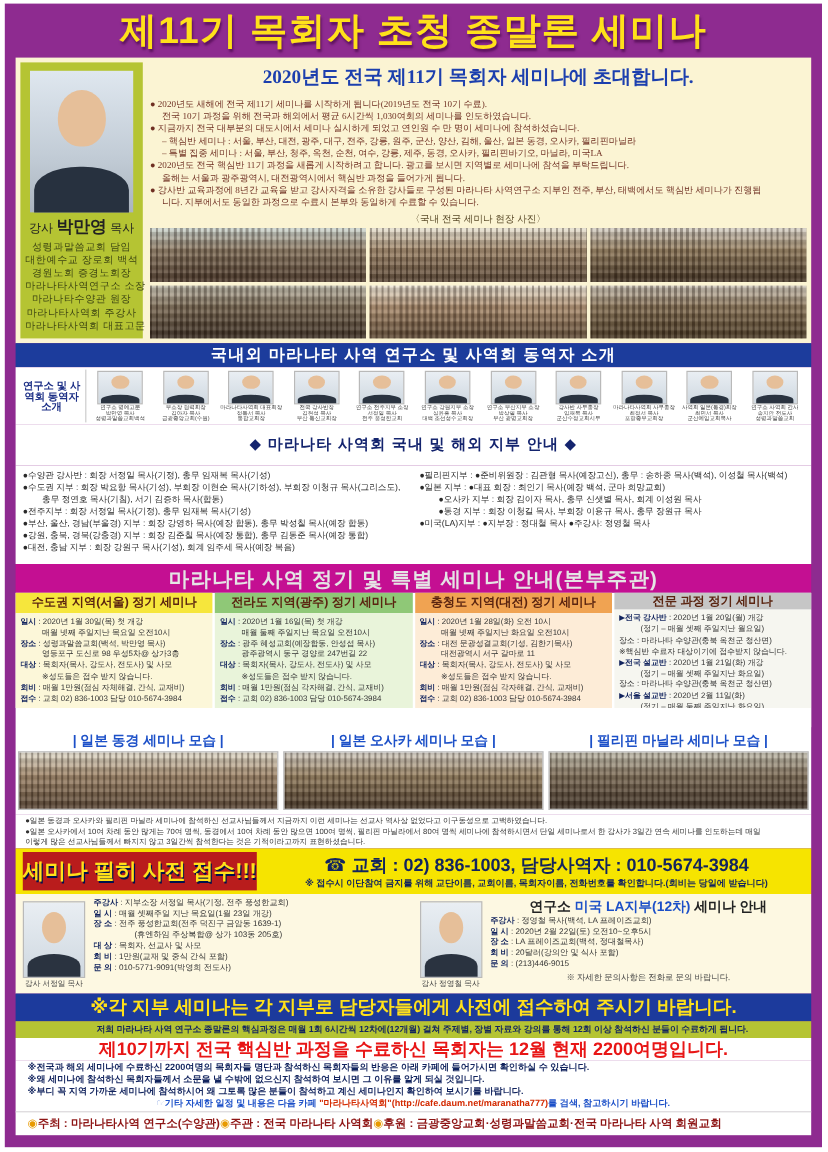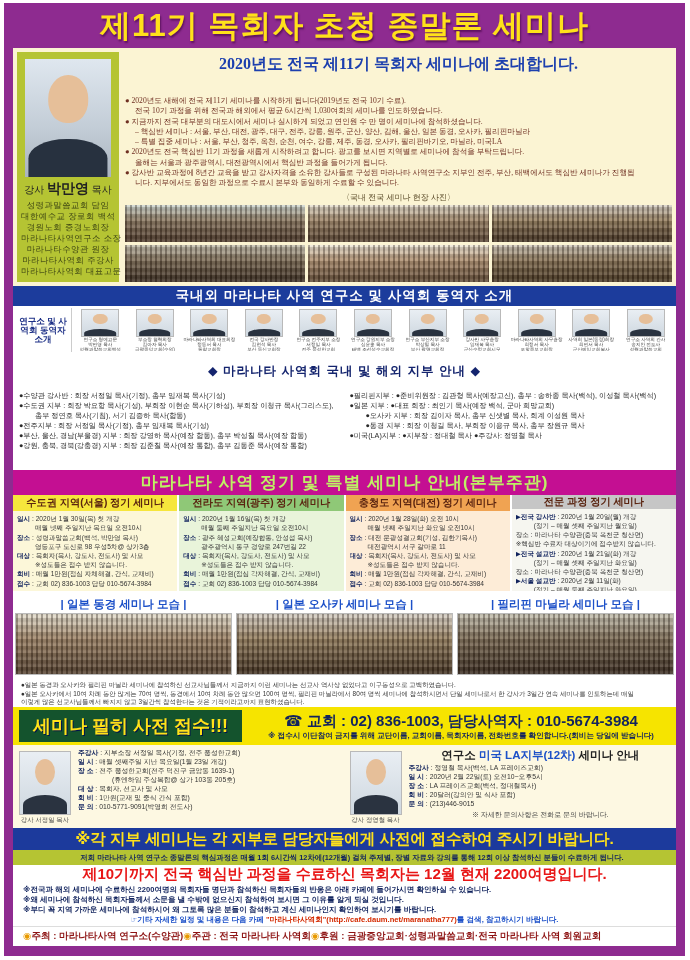--- a/index.html
+++ b/index.html
@@ -14,42 +14,42 @@
   .hero{height:250px;background:#fbf4d3;display:flex;padding:4px;box-sizing:border-box;gap:6px;}
   .speaker{width:102px;background:#b5c433;padding:5px 4px;box-sizing:border-box;text-align:center;}
   .speaker .photo{width:86px;height:118px;margin:2px auto 3px;background:linear-gradient(180deg,#dfe7ef 0%,#c2ccd6 60%,#aab4bf 100%);position:relative;overflow:hidden;}
   .speaker .photo::before{content:"";position:absolute;top:14%;left:50%;transform:translateX(-50%);width:46%;height:40%;border-radius:50% 50% 46% 46%;background:#e3b astonishing;}
   .speaker .photo::before{background:#e6bf99;}
   .speaker .photo::after{content:"";position:absolute;bottom:-2px;left:50%;transform:translateX(-50%);width:92%;height:34%;border-radius:48% 48% 0 0;background:#27313f;}
   .speaker .who{font-size:10px;color:#222;margin:1px 0 2px;white-space:nowrap;}
   .speaker .who b{font-size:14px;}
   .speaker .role{font-size:8.4px;color:#3c4412;line-height:11px;letter-spacing:.5px;white-space:nowrap;}
   .hero-right{flex:1;display:flex;flex-direction:column;min-width:0;}
-  .hero-title{color:#1c3fae;font-size:16px;font-weight:bold;text-align:center;margin:2px 0 21px;font-family:"Liberation Serif","DejaVu Serif",serif;}
+  .hero-title{color:#1c3fae;font-size:16px;font-weight:bold;text-align:center;margin:2px 0 7px;font-family:"Liberation Serif","DejaVu Serif",serif;}
   .bullets{color:#6f2f22;font-size:7.6px;line-height:10.3px;font-family:"Liberation Serif","DejaVu Serif",serif;}
   .bullets .ln{white-space:nowrap;overflow:hidden;}
   .bullets .ind{padding-left:10px;}
   .hero-cap{text-align:center;color:#5a4a28;font-size:8px;margin:3px 0 2px;}
   .hero-photos{flex:1;display:grid;grid-template-columns:1fr 1fr 1fr;grid-template-rows:1fr 1fr;gap:3px;}
   .crowd{background-image:
       repeating-linear-gradient(90deg,rgba(20,10,5,.30) 0 2px,rgba(255,255,255,.06) 2px 5px),
       repeating-linear-gradient(0deg,rgba(255,255,255,.10) 0 2px,rgba(0,0,0,.12) 4px 7px),
       linear-gradient(180deg,var(--a) 0%,var(--b) 40%,var(--c) 100%);}
   .v1{--a:#cfd8d2;--b:#8d7a62;--c:#4a3627;}
   .v2{--a:#e8e2d2;--b:#a08668;--c:#54402e;}
   .v3{--a:#d8d2c8;--b:#97805f;--c:#41301f;}
   .v4{--a:#c6c2b2;--b:#7d6c55;--c:#382a1e;}
   .v5{--a:#efe8d8;--b:#b09070;--c:#5c4630;}
   .v6{--a:#d2cabd;--b:#8a7456;--c:#46351f;}
   
   .band-blue{height:22px;background:#1c3c9c;color:#ffffff;font-weight:bold;font-size:13.5px;
              display:flex;align-items:center;justify-content:center;letter-spacing:1px;}
   .band-yg{height:36px;background:#ffffff;color:#14246e;font-weight:bold;font-size:12.5px;
            display:flex;align-items:center;justify-content:center;letter-spacing:1px;}
-  .band-mag{height:26px;background:#c40f92;color:#bef264;font-weight:bold;font-size:17px;
+  .band-mag{height:26px;background:#c40f92;color:#e5e5e5;font-weight:bold;font-size:17px;
             display:flex;align-items:center;justify-content:center;letter-spacing:1px;}
   
   .partners{height:48px;background:#ffffff;display:flex;padding:2px 2px;box-sizing:border-box;}
   .partners .lbl{width:56px;color:#1c2f86;font-weight:bold;font-size:8.6px;line-height:9px;
                  display:flex;align-items:center;justify-content:center;text-align:center;border-right:1px solid #ccc;}
   .partners .row{flex:1;display:flex;gap:2px;padding:1px 2px;}
   .pcell{flex:1;display:flex;flex-direction:column;align-items:center;min-width:0;}
   .portrait{width:36px;height:28px;position:relative;overflow:hidden;background:linear-gradient(180deg,#e9eef3,#cfd8e0);border:1px solid #b9b9b9;}
   .portrait::before{content:"";position:absolute;top:12%;left:50%;transform:translateX(-50%);width:40%;height:42%;border-radius:50%;background:#e6bf99;}
   .portrait::after{content:"";position:absolute;bottom:-1px;left:50%;transform:translateX(-50%);width:88%;height:32%;border-radius:50% 50% 0 0;background:#2a3340;}
@@ -61,30 +61,30 @@
   .bcol .ind{padding-left:16px;}
   
   .cols{height:96px;display:flex;gap:2px;background:#ffffff;}
   .scol{flex:1;display:flex;flex-direction:column;min-width:0;}
   .scol .hd{height:17px;display:flex;align-items:center;justify-content:center;font-weight:bold;font-size:10.2px;color:#5a2410;white-space:nowrap;}
   .scol .bd{flex:1;padding:3px 4px;font-size:6.6px;line-height:9.2px;color:#333;}
   .scol .bd .ln{white-space:nowrap;overflow:hidden;}
   .scol .bd .ind{padding-left:18px;}
   .scol .bd b{color:#12245e;}
   
-  .overseas{height:94px;background:#ffffff;display:flex;gap:4px;padding:5px 2px 4px;box-sizing:border-box;}
+  .overseas{height:94px;background:#ffffff;display:flex;gap:4px;padding:19px 2px 4px;box-sizing:border-box;}
   .ocell{flex:1;display:flex;flex-direction:column;min-width:0;}
   .ocap{height:17px;display:flex;align-items:center;justify-content:center;color:#1c50c8;font-weight:bold;font-size:11.5px;white-space:nowrap;}
   .ophoto{flex:1;border:1px solid #bbb;}
   
   .fine{height:28px;background:#ffffff;padding:2px 8px;box-sizing:border-box;font-size:6.4px;line-height:8.6px;color:#333;}
   .fine .ln{overflow:hidden;}
   
   .contact{height:40px;background:#f6e400;display:flex;align-items:center;padding:3px 6px;box-sizing:border-box;gap:10px;}
-  .contact .box{background:#14532d;color:#ffe11a;font-weight:bold;font-size:18px;padding:4px 14px;white-space:nowrap;text-shadow:1px 1px 0 #00114d;}
+  .contact .box{background:#b91c1c;color:#ffe11a;font-weight:bold;font-size:18px;padding:4px 0;white-space:nowrap;text-shadow:1px 1px 0 #00114d;}
   .contact .right{flex:1;text-align:center;min-width:0;}
   .contact .phone{color:#12245e;font-weight:bold;font-size:15px;white-space:nowrap;}
   .contact .note{color:#12245e;font-weight:bold;font-size:7.6px;white-space:nowrap;}
   
   .bsem{height:88px;background:#fdf8e2;display:flex;padding:3px 4px;box-sizing:border-box;gap:6px;}
   .bsec{flex:1;display:flex;gap:5px;min-width:0;}
   .bsec .pic{width:56px;display:flex;flex-direction:column;align-items:center;padding-top:3px;}
   .bsec .pic .portrait{width:50px;height:62px;}
   .bsec .pic .cap{font-size:6.4px;color:#444;margin-top:1px;white-space:nowrap;}
   .bsec .txt{flex:1;min-width:0;}
@@ -237,20 +237,21 @@
     <div class="band-yg">◆  마라나타 사역회 국내 및 해외 지부 안내  ◆</div>
 
     <div class="branches">
       <div class="bcol" id="branches-left">
           <div class="ln">●수양관 강사반 : 회장 서정일 목사(기정), 총무 임재복 목사(기성)</div>
           <div class="ln">●수도권 지부 : 회장 박요항 목사(기성), 부회장 이현순 목사(기하성), 부회장 이청규 목사(그리스도),</div>
           <div class="ln ind">총무 정연호 목사(기침), 서기 김증하 목사(합동)</div>
           <div class="ln">●전주지부 : 회장 서정일 목사(기정), 총무 임재복 목사(기성)</div>
           <div class="ln">●부산, 울산, 경남(부울경) 지부 : 회장 강영하 목사(예장 합동), 총무 박성칠 목사(예장 합동)</div>
           <div class="ln">●강원, 충북, 경북(강충경) 지부 : 회장 김준칠 목사(예장 통합), 총무 김동준 목사(예장 통합)</div>
+          <div class="ln">●대전, 충남 지부 : 회장 강원구 목사(기성), 회계 임주세 목사(예장 복음)</div>
         </div>
       <div class="bcol" id="branches-right">
           <div class="ln">●필리핀지부 : ●준비위원장 : 김관형 목사(예장고신), 총무 : 송하종 목사(백석), 이성철 목사(백석)</div>
           <div class="ln">●일본 지부 : ●대표 회장 : 최인기 목사(예장 백석, 군마 희망교회)</div>
           <div class="ln ind">●오사카 지부 : 회장 김이자 목사, 총무 신샛별 목사, 회계 이성원 목사</div>
           <div class="ln ind">●동경 지부 : 회장 이청길 목사, 부회장 이용규 목사, 총무 장원규 목사</div>
           <div class="ln">●미국(LA)지부 : ●지부장 : 정대철 목사    ●주강사: 정영철 목사</div>
         </div>
     </div>
 

